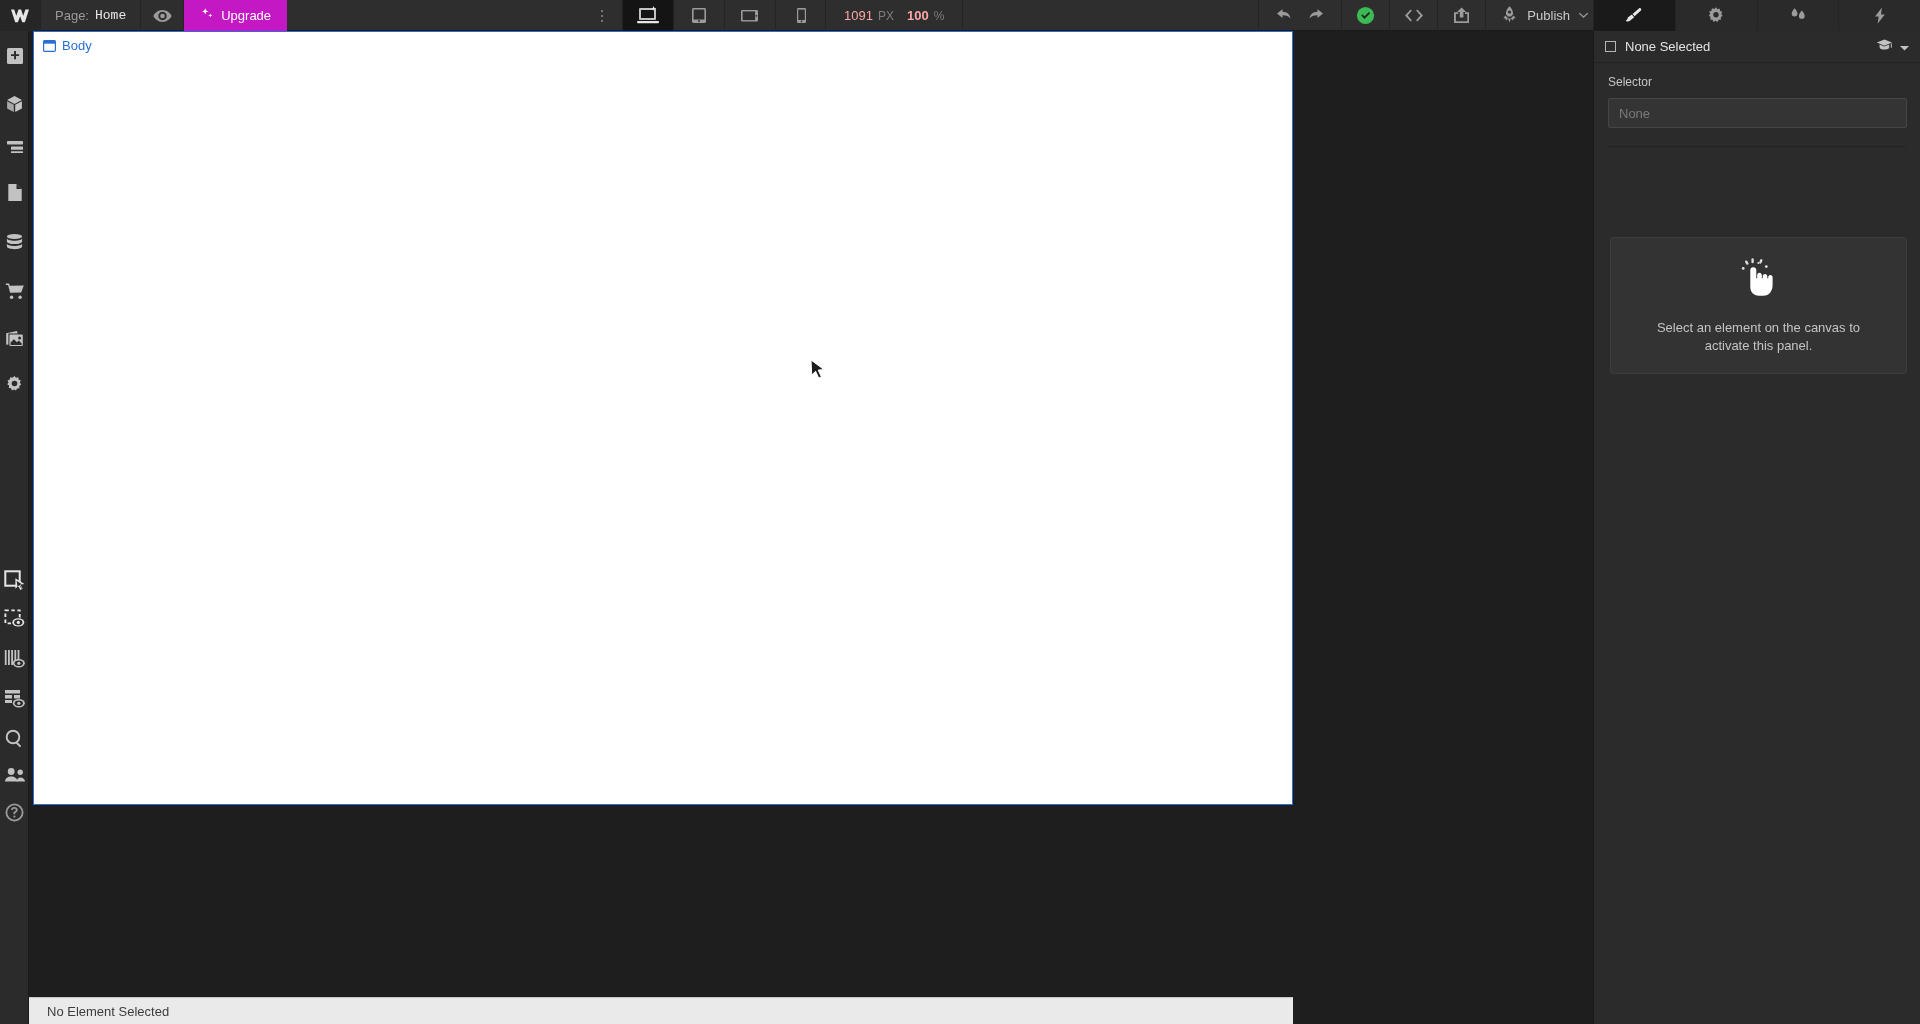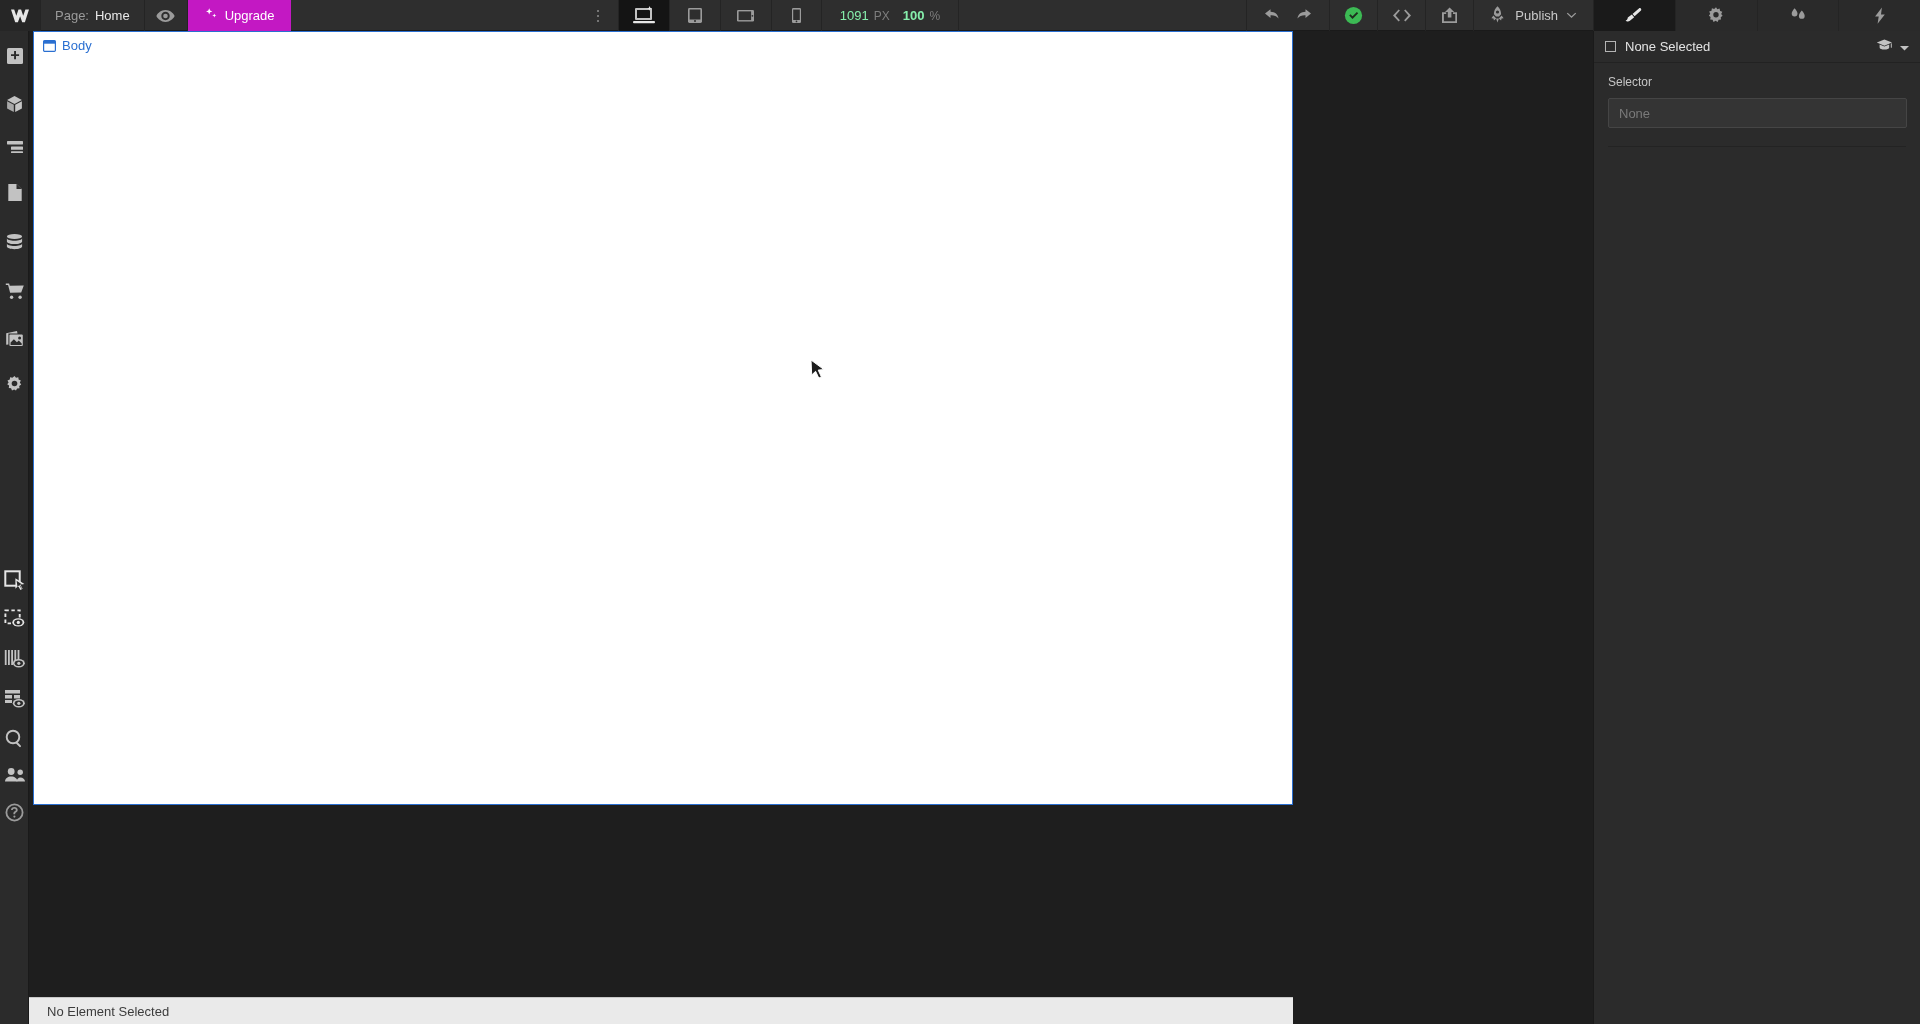--- a/index.html
+++ b/index.html
@@ -31,21 +31,21 @@
   }
   .tb-logo svg { display:block; }
   .tb-page {
     display:flex; align-items:center; gap:6px;
     padding:0 14px; height:31px;
     border-right:1px solid #242424;
     font-size:13px;
     cursor:pointer;
   }
   .tb-page .lbl { color:#9a9a9a; }
-  .tb-page .val { color:#e8e8e8; }
+  .tb-page .val { color:#e8e8e8;font-family:Liberation Mono, monospace; }
   .tb-eye {
     width:43px; height:31px;
     display:flex; align-items:center; justify-content:center;
     border-right:1px solid #242424;
     cursor:pointer;
   }
   .tb-upgrade {
     display:flex; align-items:center; gap:7px;
     padding:6px 16px; height:31px;
     background:#c318c3;
@@ -68,38 +68,38 @@
   }
   .tb-dev:last-child { border-right:1px solid #242424; }
   .tb-dev.active { background:#141414; }
 
   .tb-zoom {
     display:flex; align-items:center; gap:5px;
     padding:0 18px; height:31px;
     font-size:13px;
     border-right:1px solid #242424;
   }
-  .tb-zoom .num { color:#86efac; }
+  .tb-zoom .num { color:#fca5a5; }
   .tb-zoom .unit { color:#7d7d7d; font-size:12px; }
 
   .tb-right { display:flex; align-items:stretch; height:31px; margin-left:auto; }
   .tb-ic {
     display:flex; align-items:center; justify-content:center;
     height:31px; min-width:48px; padding:0 8px;
     border-left:1px solid #242424;
     cursor:pointer;
   }
   .tb-undoredo {
     display:flex; align-items:center; justify-content:center; gap:12px;
     height:31px; padding:0 16px;
     border-left:1px solid #242424;
   }
   .tb-publish {
     display:flex; align-items:center; gap:8px;
-    height:31px; padding:0 16px 0 14px;
+    height:31px; padding:0 4px 0 14px;
     border-left:1px solid #242424;
     font-size:13px; color:#c9c9c9;
     cursor:pointer;
   }
 
   .tb-tabs { display:flex; align-items:stretch; height:31px; width:327px; }
   .tb-tab {
     flex:1; height:31px;
     display:flex; align-items:center; justify-content:center;
     border-left:1px solid #242424;
@@ -561,16 +561,33 @@
     </div>
 
     <div class="rp-section">
       <div class="rp-label">Selector</div>
       <div class="rp-input">
         <span>None</span>
       </div>
       <div class="rp-divider"></div>
     </div>
 
+    <div class="rp-empty">
+      <span>
+        <svg width="40" height="42" viewBox="0 0 40 42" aria-hidden="true">
+          <g fill="#e0e0e0">
+            <rect x="12.4" y="1.2" width="2.4" height="5" rx="1.2"></rect>
+            <rect x="21.6" y="1.8" width="2.4" height="4.6" rx="1.2" transform="rotate(22 21.6 1.8)"></rect>
+            <rect x="5.6" y="4.2" width="2.4" height="4.6" rx="1.2" transform="rotate(-30 5.6 4.2)"></rect>
+            <circle cx="27.3" cy="9.6" r="1.4"></circle>
+            <circle cx="4.2" cy="11.4" r="1.4"></circle>
+            <circle cx="19.4" cy="6" r="1.1"></circle>
+          </g>
+          <path fill="#ffffff" d="M14.6 10.2c1.5 0 2.7 1.2 2.7 2.7v8.3h.9v-3.1c0-1.3 1-2.4 2.3-2.4s2.3 1.1 2.3 2.4v3.1h.9v-2c0-1.3 1-2.3 2.3-2.3s2.3 1 2.3 2.3v2.1h.9v-1.1c0-1.2 1-2.2 2.2-2.2s2.2 1 2.2 2.2v7.8c0 6.1-3.6 10.7-9.1 10.7h-4.6c-5.1 0-8.6-3.5-8.6-8.7V12.9c0-1.5 1.2-2.7 2.7-2.7z"></path>
+          <path fill="#333333" d="M14.6 12.6c.2 0 .3.1.3.3v15.8h-.6V12.9c0-.2.1-.3.3-.3z" opacity="0"></path>
+        </svg>
+      </span>
+      <div class="msg">Select an element on the canvas to activate this panel.</div>
+    </div>
 
   </div>
 
 </div>
 
 </body></html>

